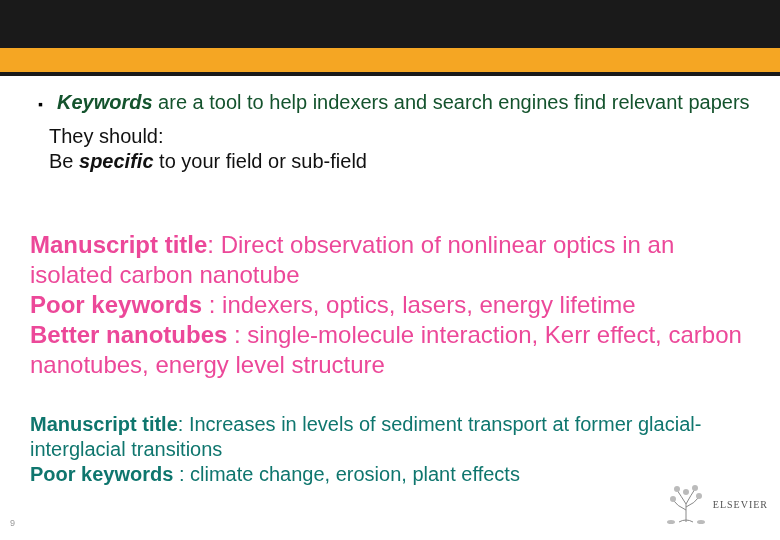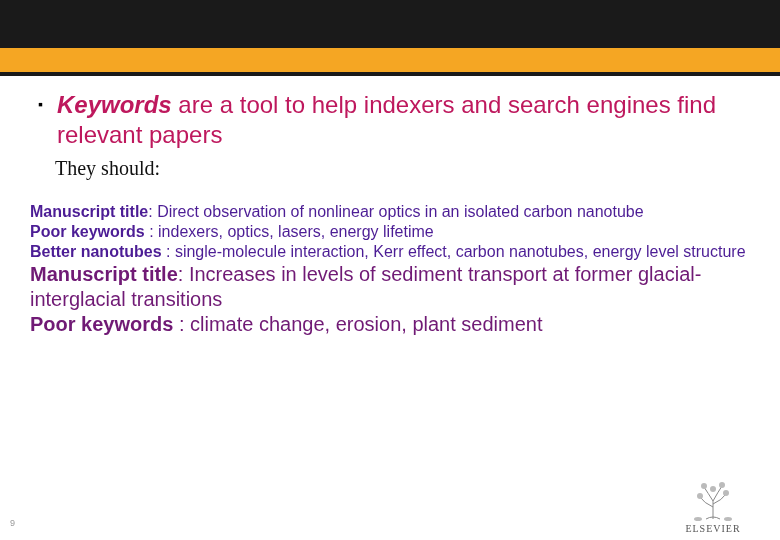--- a/index.html
+++ b/index.html
@@ -4,28 +4,28 @@
 <style>
   * { margin: 0; padding: 0; box-sizing: border-box; }
   html, body { width: 780px; height: 540px; background: #fff; font-family: Arial, Helvetica, sans-serif; overflow: hidden; position: relative; }
   .header-band { position: absolute; top: 0; left: 0; right: 0; }
   .black-top { height: 48px; background: #1a1a1a; }
   .orange-bar { height: 24px; background: #f5a623; }
   .black-rule { height: 4px; background: #1a1a1a; }
   .content { position: absolute; top: 90px; left: 30px; right: 30px; }
   .bullet-row { display: flex; align-items: flex-start; margin-bottom: 2px; }
   .bullet-mark { font-size: 14px; line-height: 28px; margin-right: 14px; margin-left: 8px; color: #000; font-weight: bold; }
-  .lead { font-size: 24px; line-height: 1.25; color: #be185d; }
-  .sub-block { margin-left: 25px; margin-top: 6px; font-size: 20px; line-height: 1.25; color: #111; font-family: Liberation Serif, serif; }
-  .para { margin-top: 21px; font-size: 16px; line-height: 1.25; color: #4c1d95; }
-  .para2 { font-size: 20px; line-height: 1.25; color: #701a75; }
+  .lead { font-size: 20px; line-height: 1.25; color: #14532d; }
+  .sub-block { margin-left: 19px; margin-top: 6px; font-size: 20px; line-height: 1.25; color: #111; }
+  .para { margin-top: 56px; font-size: 24px; line-height: 1.25; color: #ec4899; }
+  .para2 { margin-top: 32px; font-size: 20px; line-height: 1.25; color: #0f766e; }
   .b { font-weight: bold; }
   .i { font-style: italic; }
   .page-num { position: absolute; bottom: 12px; left: 10px; font-size: 9px; color: #999; }
-  .logo { position: absolute; bottom: 6px; right: 12px; width: 110px; height: 62px; display: flex; flex-direction: column; align-items: center; justify-content: flex-end; }
+  .logo { position: absolute; bottom: 6px; right: 12px; width: 110px; height: 62px; display: flex; flex-direction: row; align-items: center; justify-content: flex-end; }
   .logo-tree { width: 54px; height: 42px; }
   .logo-text { font-size: 10px; letter-spacing: 1px; color: #555; font-family: Georgia, serif; margin-top: 2px; }
 </style>
 </head>
 <body>
 
 <div class="header-band">
   <div class="black-top"></div>
   <div class="orange-bar"></div>
   <div class="black-rule"></div>
@@ -35,31 +35,34 @@
 
   <div class="bullet-row">
     <span class="bullet-mark">▪</span>
     <div class="lead">
       <span class="b i">Keywords</span><span> are a tool to help indexers and search engines find relevant papers</span>
     </div>
   </div>
 
   <div class="sub-block">
     <div>They should:</div>
+    <div>
+      <span>Be </span><span class="b i">specific</span><span> to your field or sub-field</span>
+    </div>
   </div>
 
   <div class="para">
     <span class="b">Manuscript title</span><span>: Direct observation of nonlinear optics in an isolated carbon nanotube</span><br>
     <span class="b">Poor keywords </span><span>: indexers, optics, lasers, energy lifetime</span><br>
     <span class="b">Better nanotubes   </span><span>: single-molecule interaction, Kerr effect, carbon nanotubes, energy level structure</span>
   </div>
 
   <div class="para2">
     <span class="b">Manuscript title</span><span>: Increases in levels of sediment transport at former glacial-interglacial transitions</span><br>
-    <span class="b">Poor keywords </span><span>: climate change, erosion, plant sediment</span>
+    <span class="b">Poor keywords </span><span>: climate change, erosion, plant effects</span>
   </div>
 
 </div>
 
 <div class="page-num">9</div>
 
 <div class="logo">
   <svg class="logo-tree" viewBox="0 0 54 42">
     <g fill="none" stroke="#888" stroke-width="1">
       <path d="M27 40 L27 22"></path>

